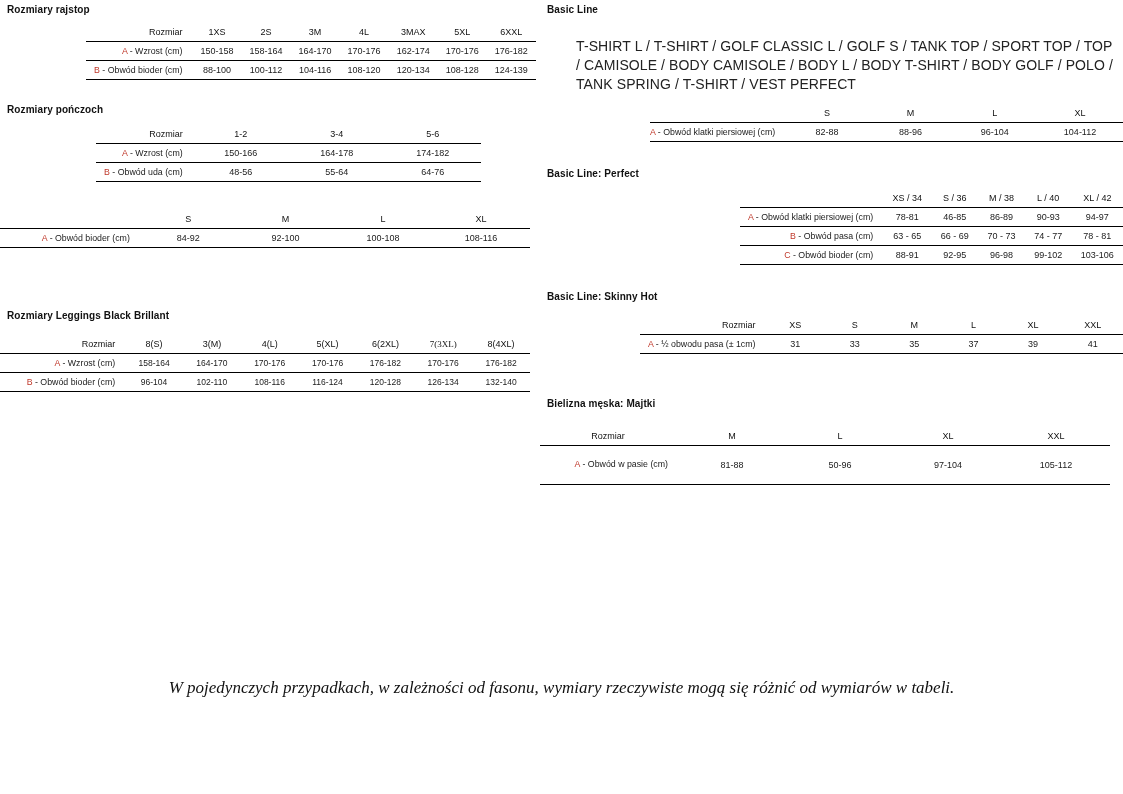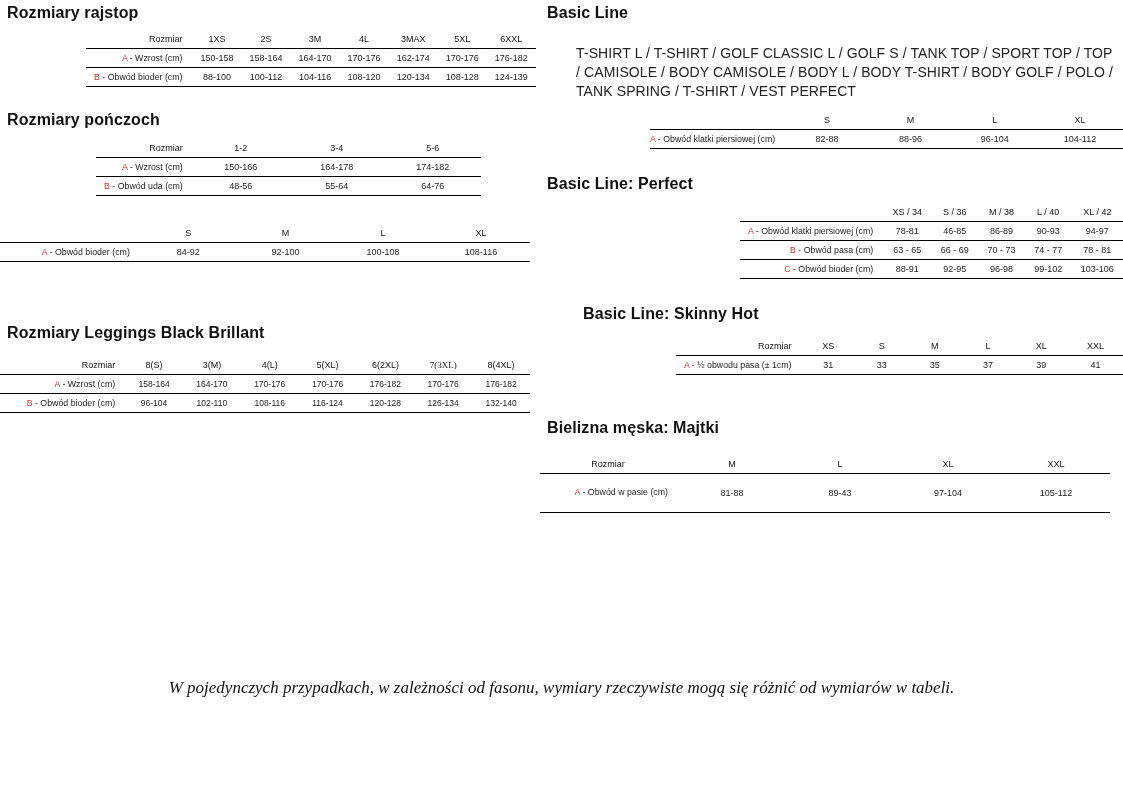--- a/index.html
+++ b/index.html
@@ -29,21 +29,21 @@
   .col-right {
     position: absolute;
     left: 540px;
     top: 0px;
     width: 583px;
   }
   .section {
     margin-bottom: 6px;
   }
   .sec-title {
-    font-size: 16px;
+    font-size: 10px;
     font-weight: bold;
     color: #111;
     margin: 0 0 6px 0;
     padding-left: 7px;
     letter-spacing: 0.1px;
   }
   .sec-sub {
     font-size: 14px;
     color: #222;
     line-height: 1.35;
@@ -279,21 +279,21 @@
           <td class="bb">88-91</td>
           <td class="bb">92-95</td>
           <td class="bb">96-98</td>
           <td class="bb">99-102</td>
           <td class="bb">103-106</td>
         </tr>
       </tbody>
         </table>
     </div>
 
-    <div class="section" style="margin-top:26px;margin-left:36px;">
+    <div class="section" style="margin-top:26px;">
       <div class="sec-title">Basic Line: Skinny Hot</div>
       <table class="sz" style="margin-left:100px; margin-top:14px;">
         <tbody>
             <tr class="colhead">
           <td class="rowhead bb">Rozmiar</td>
           <td class="bb" style="width:48px;">XS</td>
           <td class="bb" style="width:48px;">S</td>
           <td class="bb" style="width:48px;">M</td>
           <td class="bb" style="width:48px;">L</td>
           <td class="bb" style="width:48px;">XL</td>
@@ -319,21 +319,21 @@
             <tr class="colhead">
           <td class="rowhead bb" style="width:120px; text-align:center !important;">Rozmiar</td>
           <td class="bb" style="width:92px;">M</td>
           <td class="bb" style="width:92px;">L</td>
           <td class="bb" style="width:92px;">XL</td>
           <td class="bb" style="width:92px;">XXL</td>
         </tr>
         <tr>
           <td class="rowhead bb" style="white-space:normal; line-height:1.3;"><span class="redlbl">A</span><span> - Obwód w pasie (cm)</span></td>
           <td class="bb" style="padding-top:14px; padding-bottom:14px;">81-88</td>
-          <td class="bb">89-43</td>
+          <td class="bb">50-96</td>
           <td class="bb">97-104</td>
           <td class="bb">105-112</td>
         </tr>
       </tbody>
         </table>
     </div>
 
   </div>
 
   <div class="hr-note">W pojedynczych przypadkach, w zależności od fasonu, wymiary rzeczywiste mogą się różnić od wymiarów w tabeli.</div>

